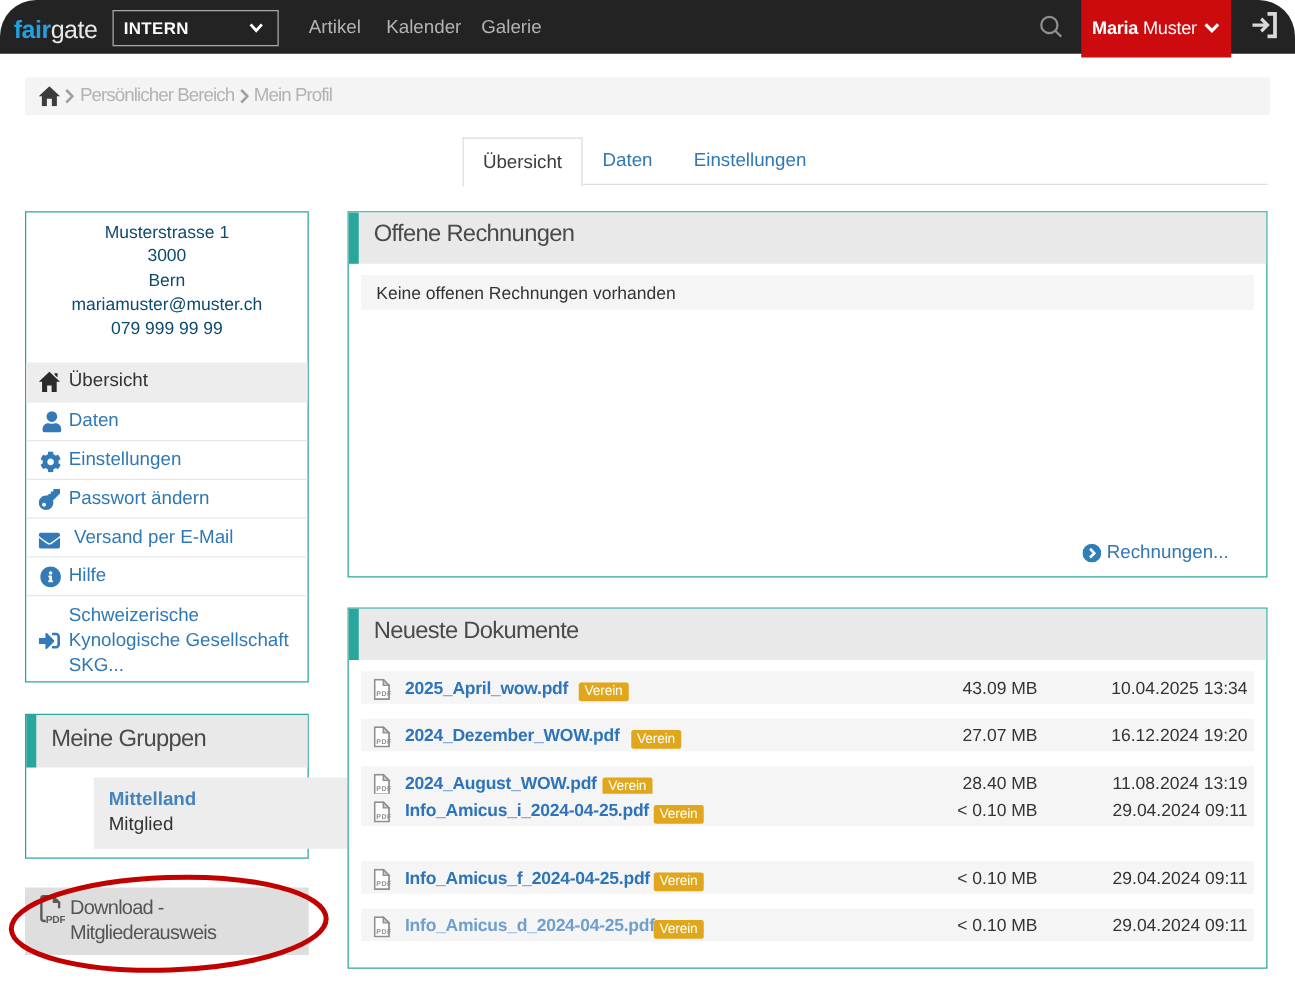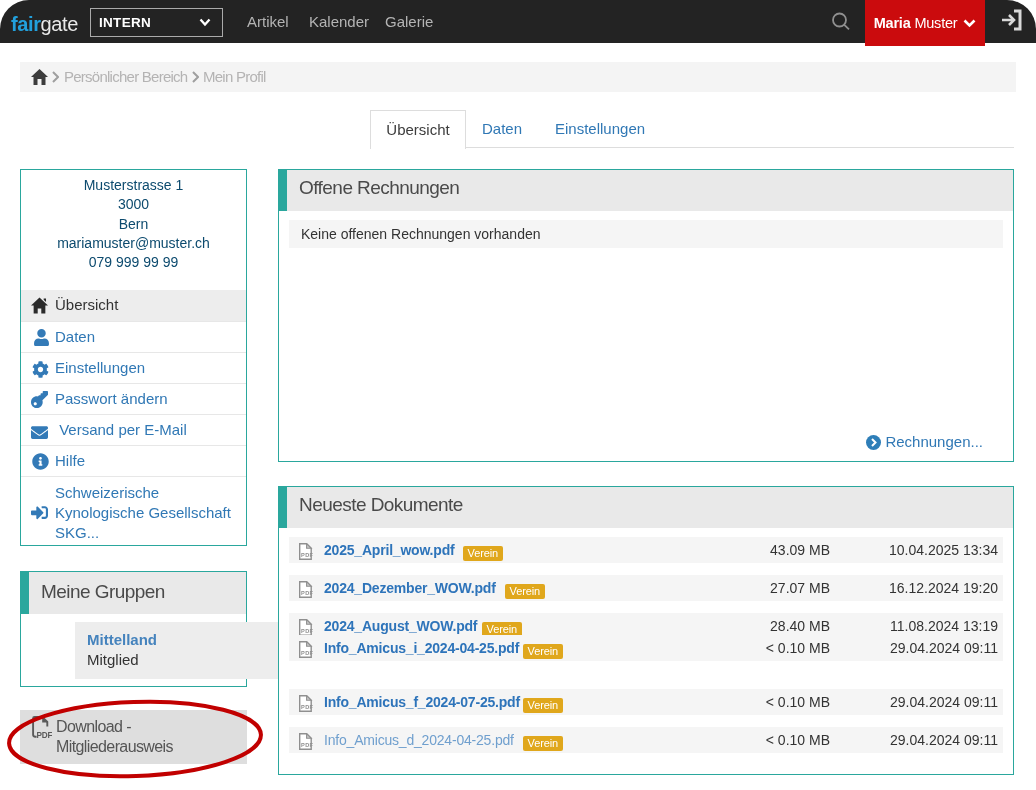--- a/index.html
+++ b/index.html
@@ -272,31 +272,31 @@
         <span class="badge" style="left:234px">Verein</span>
         <span class="size">&lt; 0.10 MB</span>
         <span class="date">29.04.2024 09:11</span>
       </div>
     <div class="drow" style="top:202px">
         <svg class="fic" width="15" height="17" viewBox="0 0 15 17">
           <path d="M0.7 0.7 L7.6 0.7 L12.2 5.3 L12.2 16.3 L0.7 16.3 Z" fill="#fff" stroke="#8f8f8f" stroke-width="1.4"></path>
           <path d="M7.6 0.7 L7.6 5.3 L12.2 5.3 Z" fill="#c9c9c9" stroke="#8f8f8f" stroke-width="1.1"></path>
           <text x="2" y="14.2" font-size="5.6" font-weight="bold" fill="#8f8f8f" font-family="Liberation Sans" letter-spacing="0.4">PDF</text>
         </svg>
-        <span class="fname">Info_Amicus_f_2024-07-25.pdf</span>
+        <span class="fname">Info_Amicus_f_2024-04-25.pdf</span>
         <span class="badge" style="left:234px">Verein</span>
         <span class="size">&lt; 0.10 MB</span>
         <span class="date">29.04.2024 09:11</span>
       </div>
     <div class="drow" style="top:240px">
         <svg class="fic" width="15" height="17" viewBox="0 0 15 17">
           <path d="M0.7 0.7 L7.6 0.7 L12.2 5.3 L12.2 16.3 L0.7 16.3 Z" fill="#fff" stroke="#8f8f8f" stroke-width="1.4"></path>
           <path d="M7.6 0.7 L7.6 5.3 L12.2 5.3 Z" fill="#c9c9c9" stroke="#8f8f8f" stroke-width="1.1"></path>
           <text x="2" y="14.2" font-size="5.6" font-weight="bold" fill="#8f8f8f" font-family="Liberation Sans" letter-spacing="0.4">PDF</text>
         </svg>
-        <span class="fname" style="font-weight:normal;color:#6f9fce">Info_Amicus_d_2024-04-25.pdf</span>
+        <span class="fname" style="font-weight:bold;color:#6f9fce">Info_Amicus_d_2024-04-25.pdf</span>
         <span class="badge" style="left:234px">Verein</span>
         <span class="size">&lt; 0.10 MB</span>
         <span class="date">29.04.2024 09:11</span>
       </div>
   </div>
 
 </div>
 
 </body></html>

